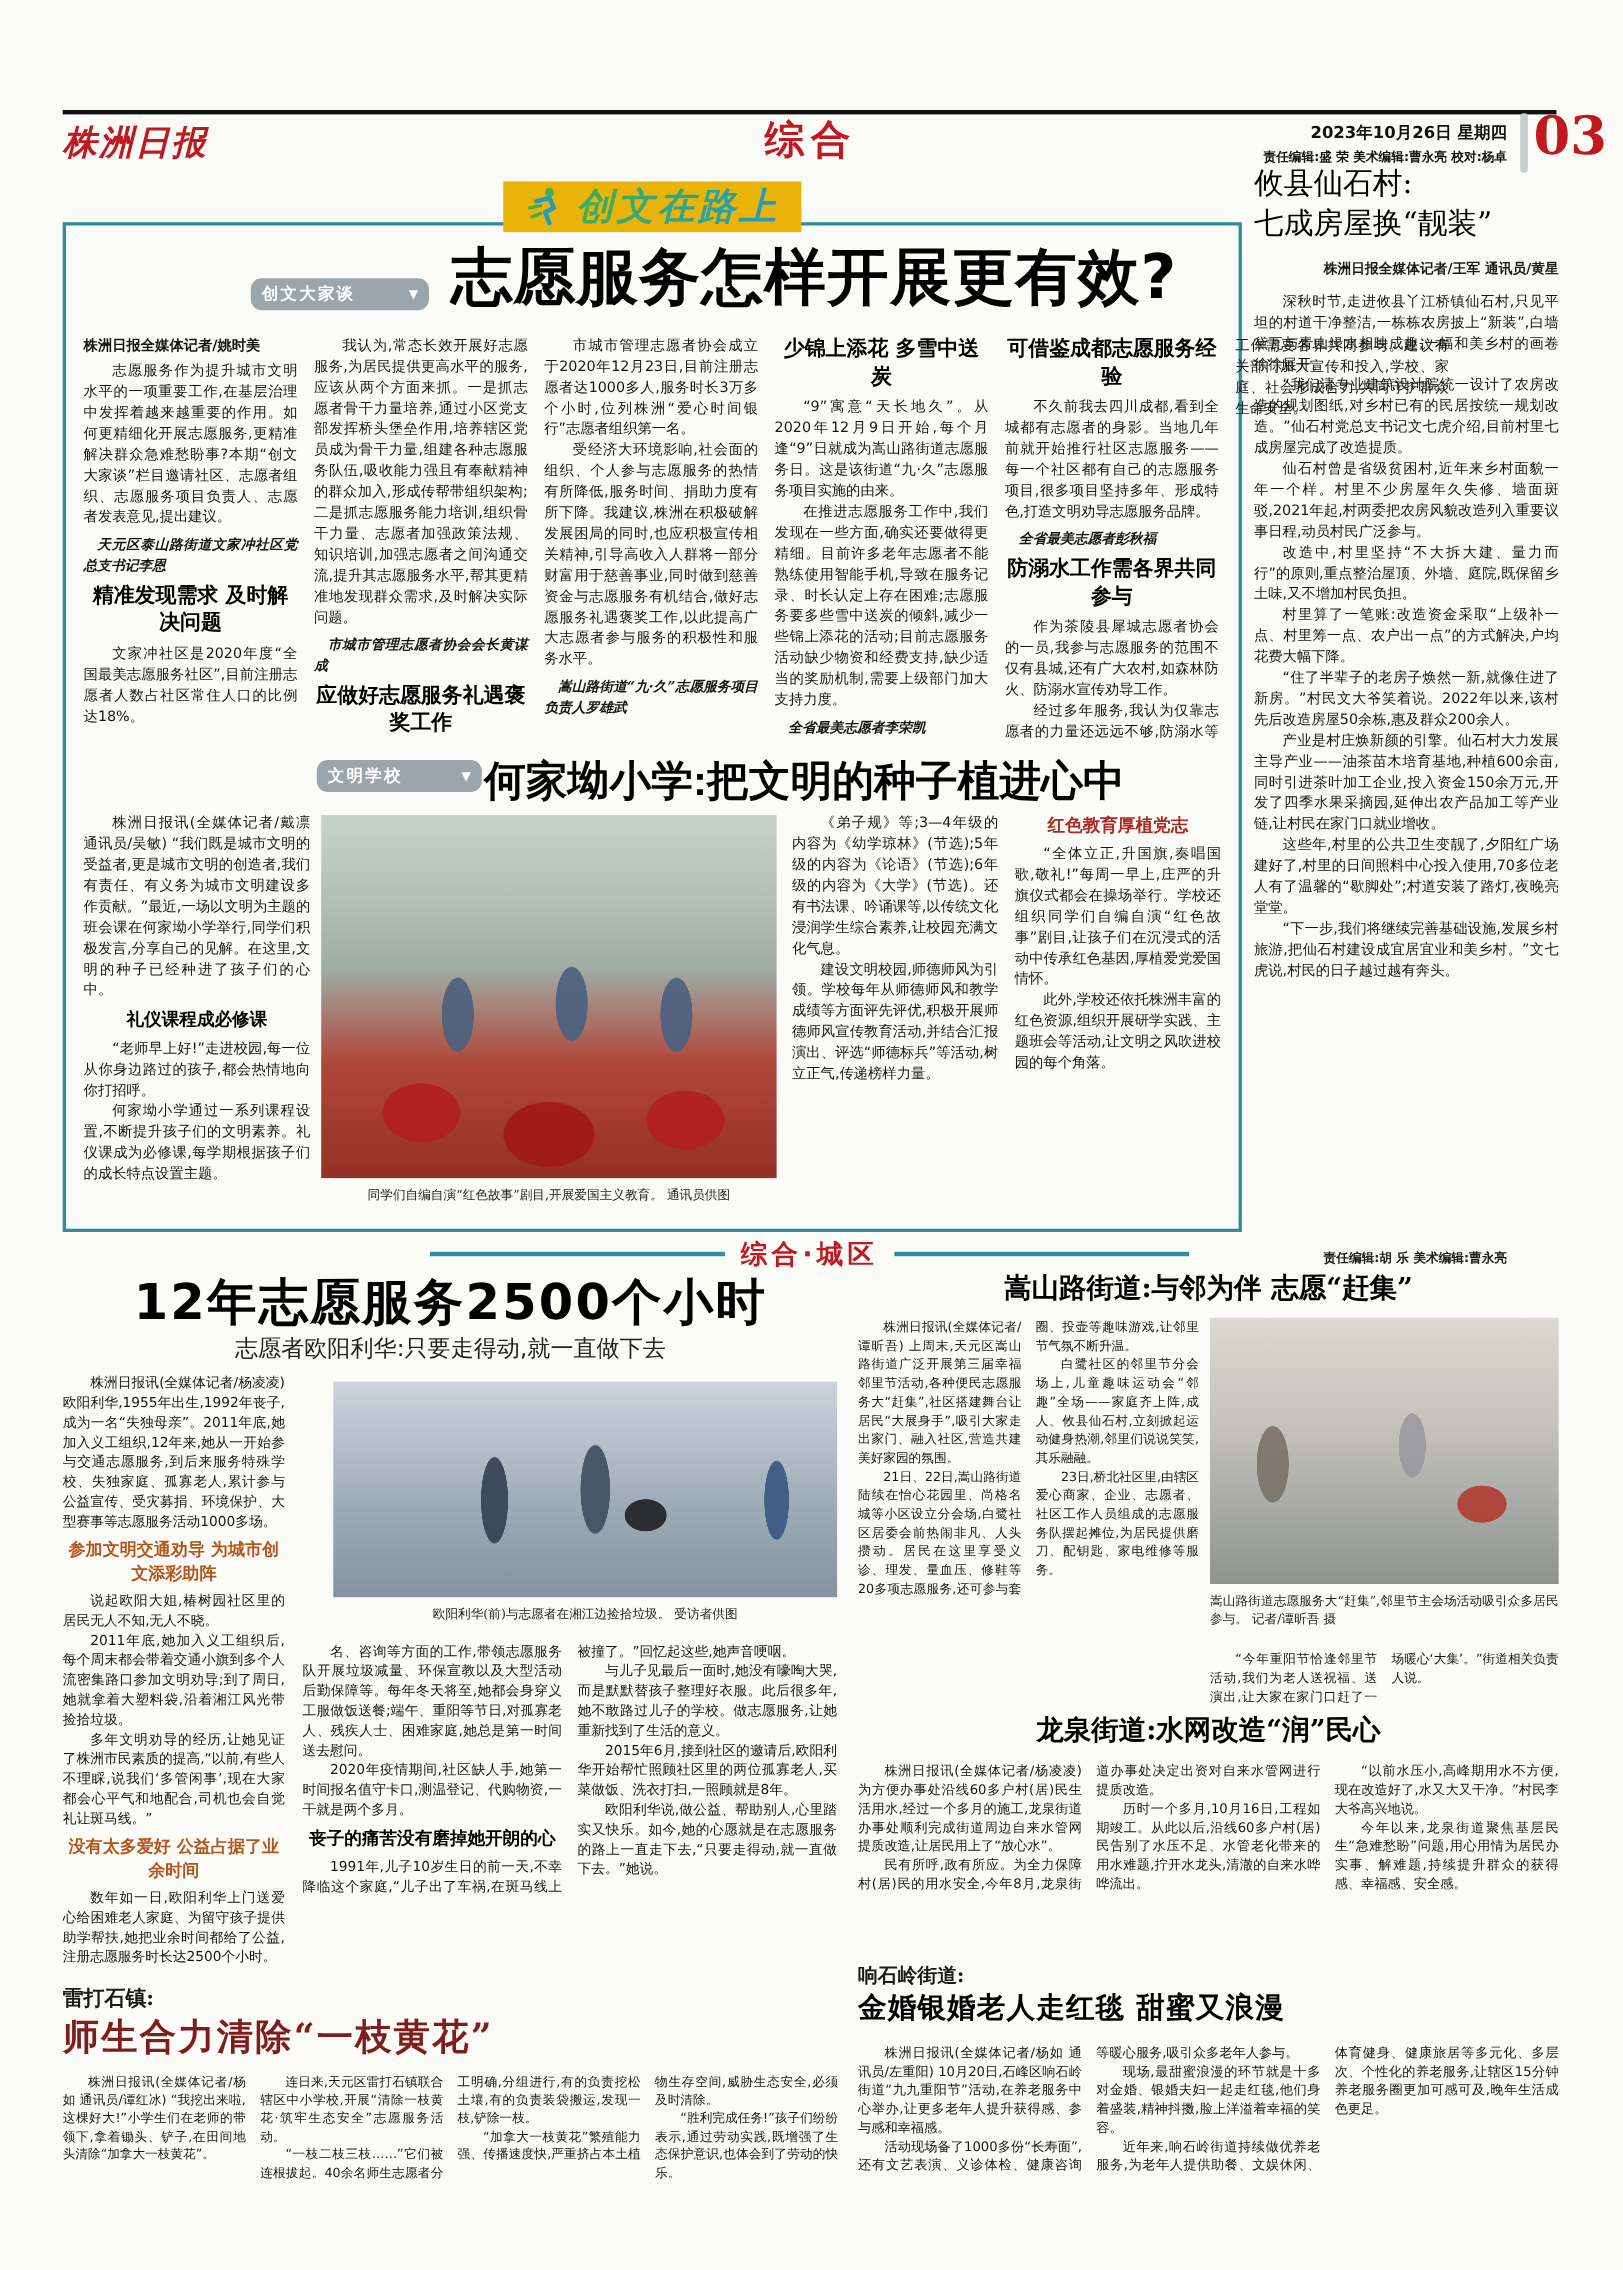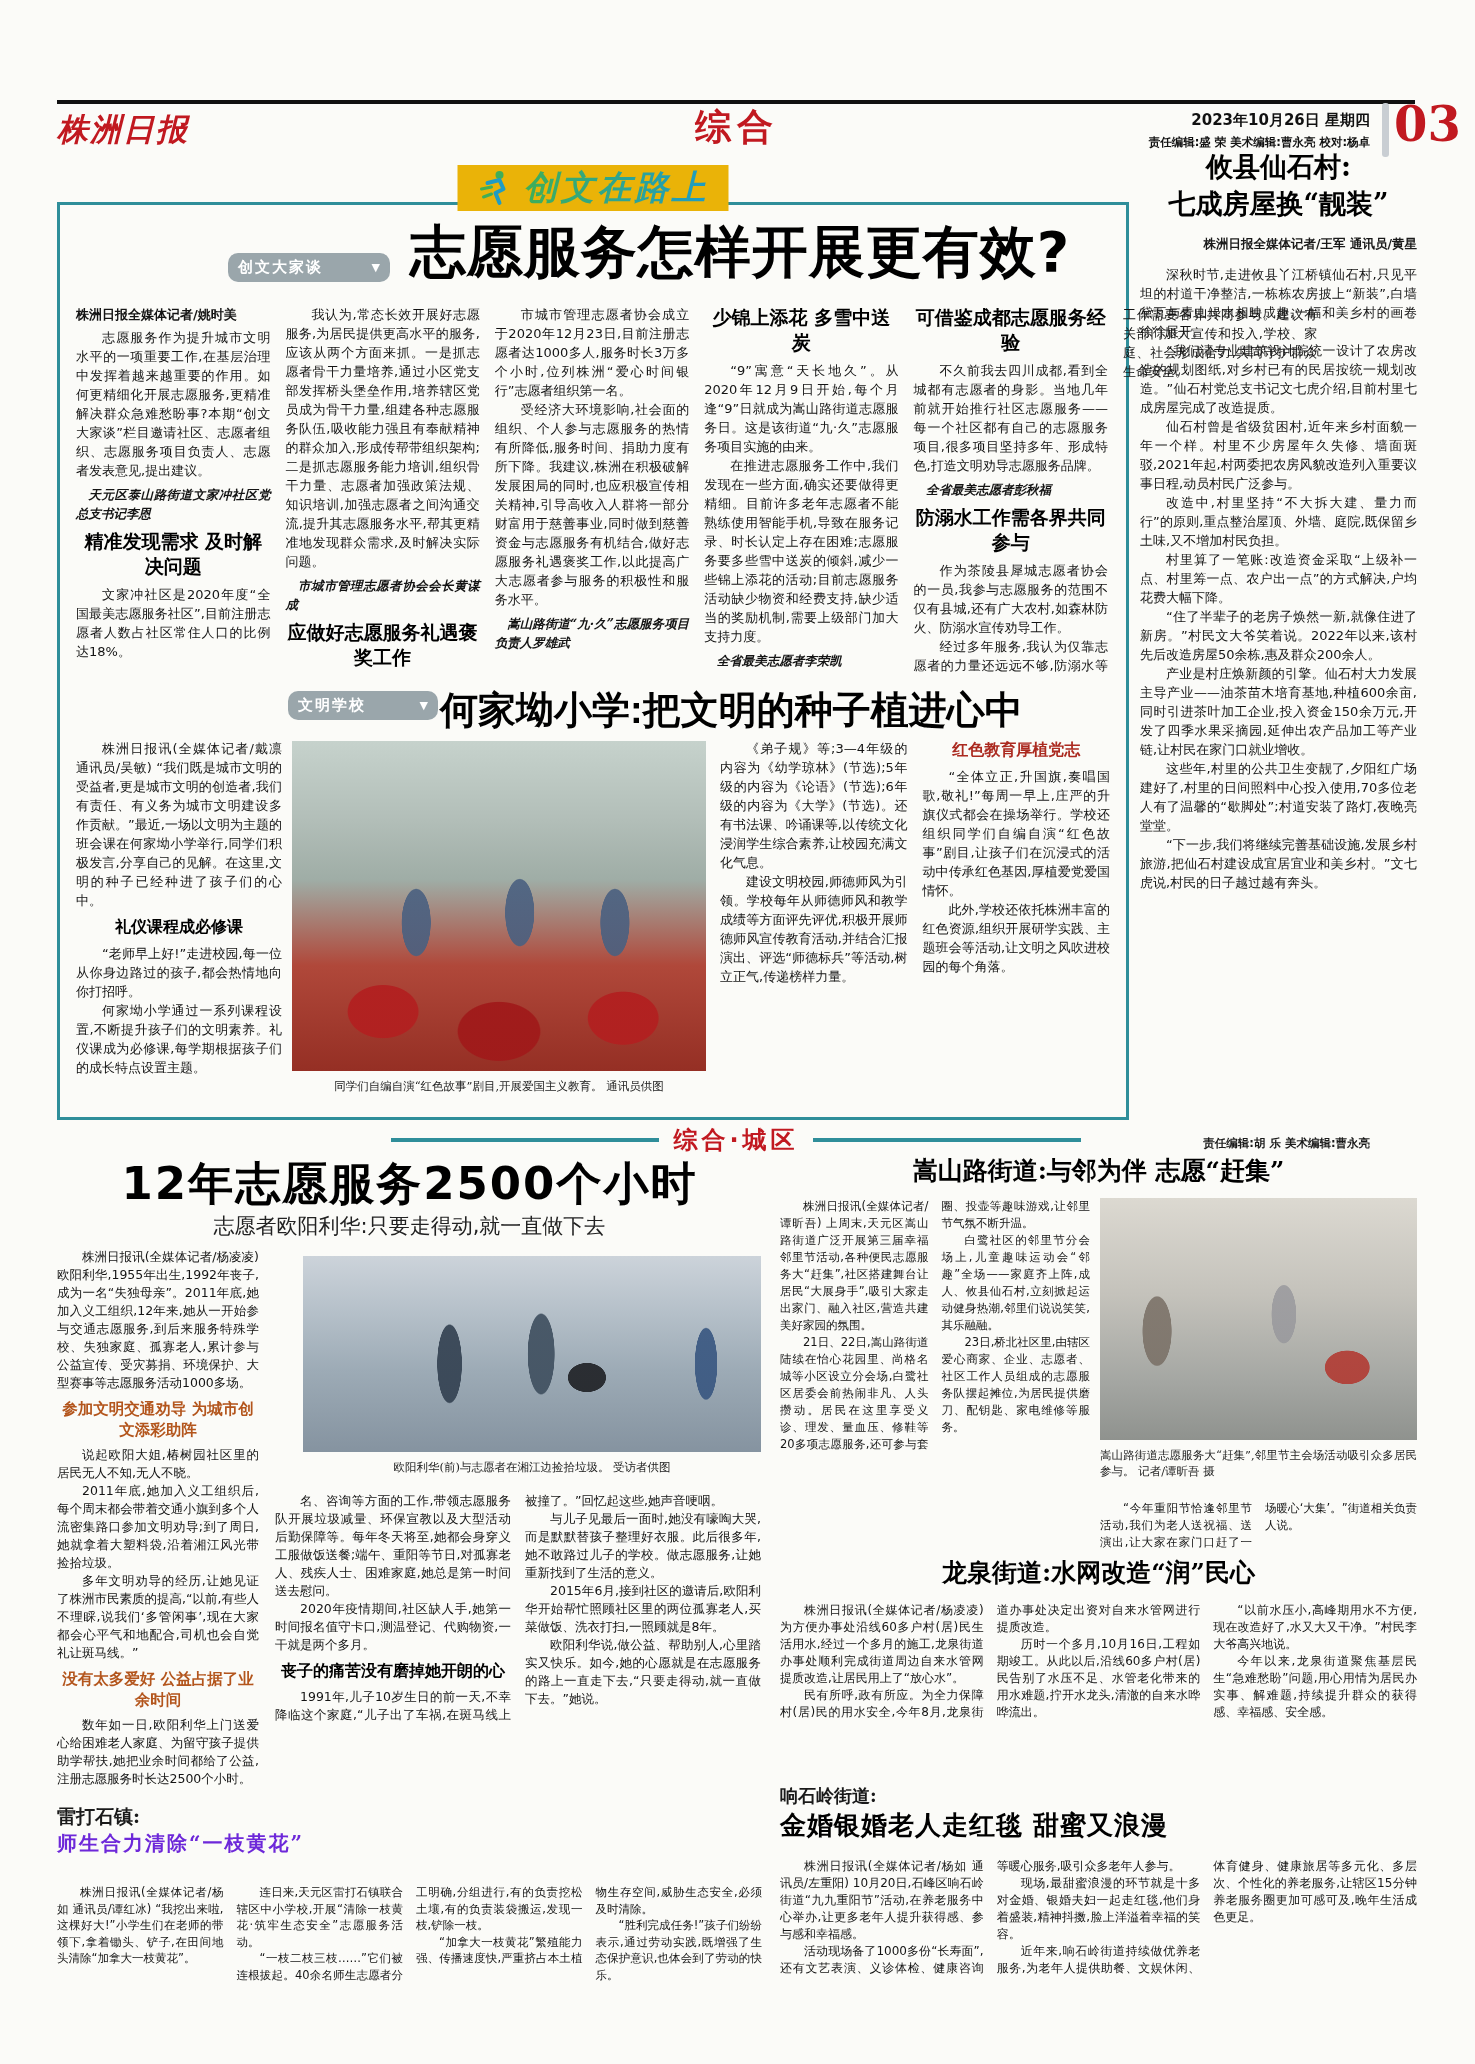--- a/index.html
+++ b/index.html
@@ -64,22 +64,22 @@
       radial-gradient(70px 50px at 50% 88%, rgba(160,26,26,.95) 58%, rgba(160,26,26,0) 60%),
       radial-gradient(60px 45px at 80% 84%, rgba(178,32,32,.95) 58%, rgba(178,32,32,0) 60%),
       radial-gradient(26px 60px at 30% 55%, rgba(74,96,128,.9) 55%, rgba(74,96,128,0) 57%),
       radial-gradient(26px 60px at 55% 52%, rgba(74,96,128,.9) 55%, rgba(74,96,128,0) 57%),
       radial-gradient(26px 60px at 78% 55%, rgba(74,96,128,.9) 55%, rgba(74,96,128,0) 57%),
       linear-gradient(180deg,#c6d2cc 0%,#b2beb8 24%,#9fada6 42%,#b0483a 68%,#952f24 100%);}
   .caption{font-family:"DejaVu Serif",serif;font-size:11.5px;line-height:15.5px;color:#222;}
   .caption1{position:absolute;left:232px;top:874px;width:414px;text-align:center;}
   
   .yx{left:1140px;top:148px;width:277px;}
-  .yx-title{font-family:"DejaVu Serif",serif;font-weight:bold;font-size:27px;
-    line-height:37px;color:#000;text-align:center;}
+  .yx-title{font-family:"DejaVu Serif",serif;font-weight:normal;font-size:27px;
+    line-height:37px;color:#000;}
   .yx-byline{font-size:12.5px;font-weight:bold;margin-top:14px;text-align:right;}
   .yx-flow{margin-top:12px;height:846px;overflow:hidden;}
   
   .city-banner{left:57px;top:1124px;width:1358px;display:flex;align-items:center;justify-content:center;gap:14px;}
   .city-banner .line{width:268px;height:4px;background:#2f8e9a;}
   .city-banner .txt{font-size:24px;font-weight:bold;color:#c11920;letter-spacing:4px;}
   .city-editors{left:1060px;top:1136px;width:310px;text-align:right;font-size:11.5px;font-weight:bold;}
   
   .vol-head{left:57px;top:1154px;width:705px;text-align:center;font-size:45px;
     font-weight:bold;letter-spacing:2px;color:#000;}
@@ -90,22 +90,22 @@
       radial-gradient(22px 70px at 32% 55%, rgba(52,66,82,.92) 55%, rgba(52,66,82,0) 57%),
       radial-gradient(24px 72px at 52% 50%, rgba(64,80,96,.92) 55%, rgba(64,80,96,0) 57%),
       radial-gradient(20px 64px at 88% 55%, rgba(56,86,128,.9) 55%, rgba(56,86,128,0) 57%),
       radial-gradient(34px 26px at 62% 62%, rgba(30,32,36,.9) 55%, rgba(30,32,36,0) 57%),
       linear-gradient(180deg,#ccd3da 0%,#b4bfc8 30%,#9dabb6 58%,#8593a0 100%);}
   .caption2{position:absolute;left:303px;top:1460px;width:458px;text-align:center;}
   .vol-mid{left:275px;top:1492px;width:486px;height:304px;column-count:2;column-gap:14px;
     font-size:12.5px;line-height:18px;}
   
   .lds-kicker{left:57px;top:1804px;font-size:19px;font-weight:bold;font-family:"DejaVu Serif",serif;}
-  .lds-head{left:57px;top:1830px;font-size:20px;font-weight:bold;letter-spacing:2px;
-    font-family:"DejaVu Serif",serif;color:#6d28d9;text-align:center;}
+  .lds-head{left:57px;top:1830px;font-size:33px;font-weight:bold;letter-spacing:2px;
+    font-family:"DejaVu Serif",serif;color:#7f1d1d;text-align:center;}
   .lds-body{left:57px;top:1884px;width:705px;height:132px;column-count:4;column-gap:13px;
     font-size:11.5px;line-height:16.5px;}
   
   .ss-head{left:780px;top:1154px;width:637px;text-align:center;font-size:25px;
     font-weight:bold;font-family:"DejaVu Serif",serif;color:#000;}
   .ss-left{left:780px;top:1198px;width:310px;height:354px;column-count:2;column-gap:13px;
     font-size:11.5px;line-height:17px;}
   .photo3{left:1100px;top:1198px;width:317px;height:242px;
     background:
       radial-gradient(26px 62px at 18% 55%, rgba(120,110,100,.85) 55%, rgba(120,110,100,0) 57%),

